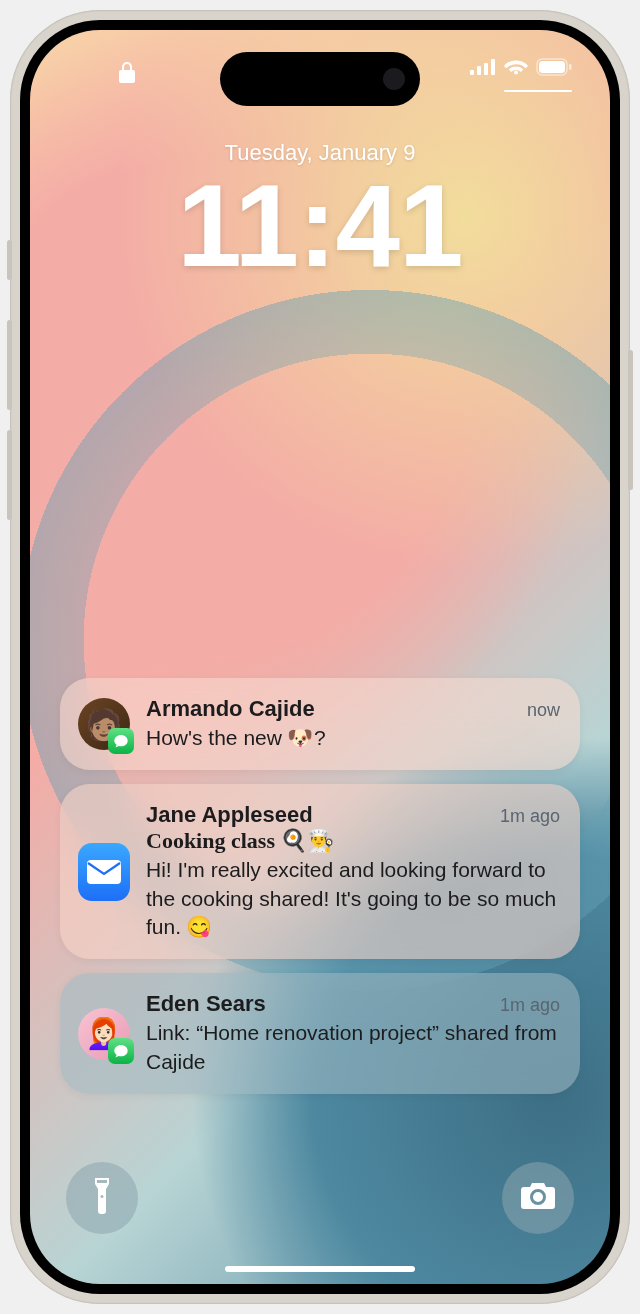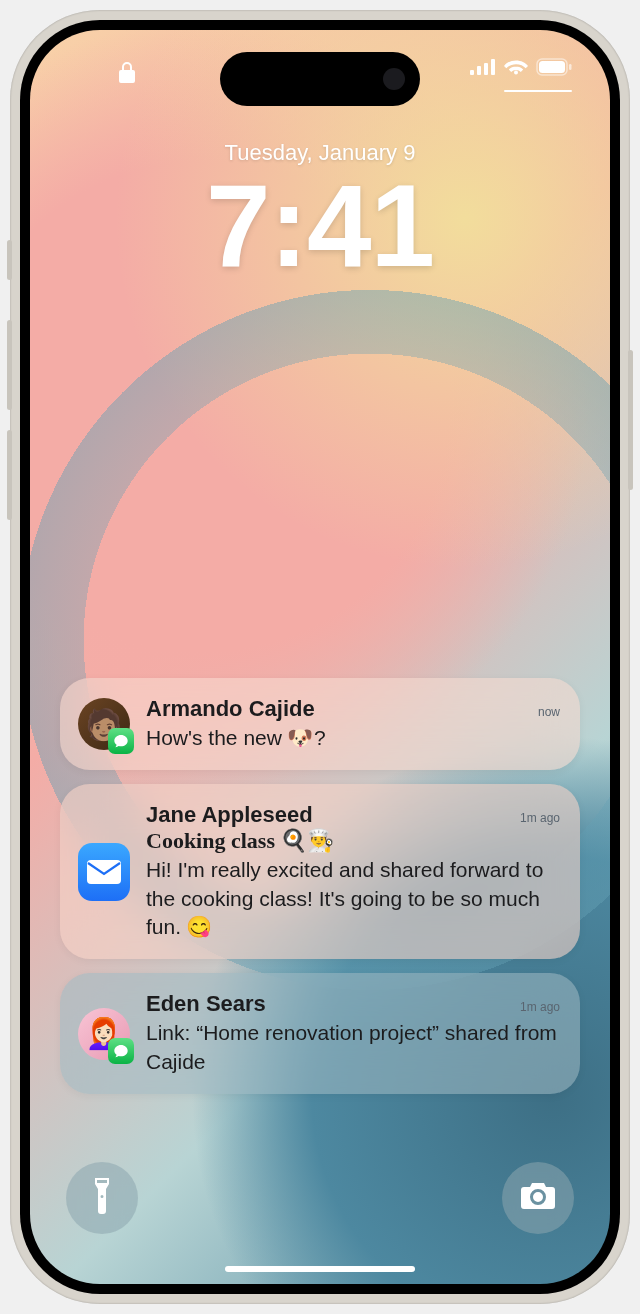--- a/index.html
+++ b/index.html
@@ -124,21 +124,21 @@
     .app-badge.messages { background: linear-gradient(180deg, #5ee085, #0bb345); }
     .mail-icon {
       width: 58px; height: 58px; border-radius: 14px;
       background: linear-gradient(180deg, #3aa8ff, #1d6ff6);
       display:flex; align-items:center; justify-content:center;
     }
     .notif-body { flex: 1; min-width: 0; }
     .notif-header { display:flex; justify-content:space-between; gap:24px; align-items:baseline; }
     .notif-title { font-size: 22px; font-weight: 600; color: #1c1c1e; }
     .notif-subtitle { font-size: 22px; font-weight: 600; color: #1c1c1e; font-family: Liberation Serif, serif; }
-    .notif-time { font-size: 12px; color: #5a6570; white-space:nowrap; }
+    .notif-time { font-size: 18px; color: #5a6570; white-space:nowrap; }
     .notif-text { font-size: 21px; color: #1c1c1e; line-height: 1.35; margin-top:2px; }
     .quick-actions {
       position: absolute;
       bottom: 50px;
       left: 36px; right: 36px;
       display: flex;
       justify-content: space-between;
     }
     .qa-btn {
       width: 72px; height: 72px; border-radius: 36px;
@@ -201,21 +201,21 @@
                   <rect x="33" y="6" width="2.5" height="6" rx="1.2" fill="#fff" opacity="0.6"></rect>
                 </svg>
             </span>
           </div>
           <div class="charge-line"></div>
         </div>
       </div>
 
       <div class="date-time">
         <div class="date">Tuesday, January 9</div>
-        <div class="time">7:41</div>
+        <div class="time">11:41</div>
       </div>
 
       <div class="notifications">
 
         <div class="notif n1">
           <div class="notif-icon-wrap">
             <div class="avatar a1">🧑🏽</div>
             <div class="app-badge messages">
               <svg width="16" height="16" viewBox="0 0 24 24" fill="#fff">
                   <path d="M12 3C6.5 3 2 6.8 2 11.5c0 2.5 1.3 4.8 3.4 6.3-.2 1.2-.8 2.6-1.9 3.7 1.9-.2 3.7-1 5-1.9 1.1.3 2.3.4 3.5.4 5.5 0 10-3.8 10-8.5S17.5 3 12 3z"></path>
@@ -239,21 +239,21 @@
                   <path d="M2 4l16 11L34 4" fill="none" stroke="#1d6ff6" stroke-width="2.2"></path>
                 </svg>
             </div>
           </div>
           <div class="notif-body">
             <div class="notif-header">
               <div class="notif-title">Jane Appleseed</div>
               <div class="notif-time">1m ago</div>
             </div>
             <div class="notif-subtitle">Cooking class 🍳👨‍🍳</div>
-            <div class="notif-text">Hi! I'm really excited and shared forward to the cooking class! It's going to be so much fun. 😋</div>
+            <div class="notif-text">Hi! I'm really excited and looking forward to the cooking shared! It's going to be so much fun. 😋</div>
           </div>
         </div>
 
         <div class="notif n3">
           <div class="notif-icon-wrap">
             <div class="avatar a3">👩🏻‍🦰</div>
             <div class="app-badge messages">
               <svg width="16" height="16" viewBox="0 0 24 24" fill="#fff">
                   <path d="M12 3C6.5 3 2 6.8 2 11.5c0 2.5 1.3 4.8 3.4 6.3-.2 1.2-.8 2.6-1.9 3.7 1.9-.2 3.7-1 5-1.9 1.1.3 2.3.4 3.5.4 5.5 0 10-3.8 10-8.5S17.5 3 12 3z"></path>
                 </svg>

